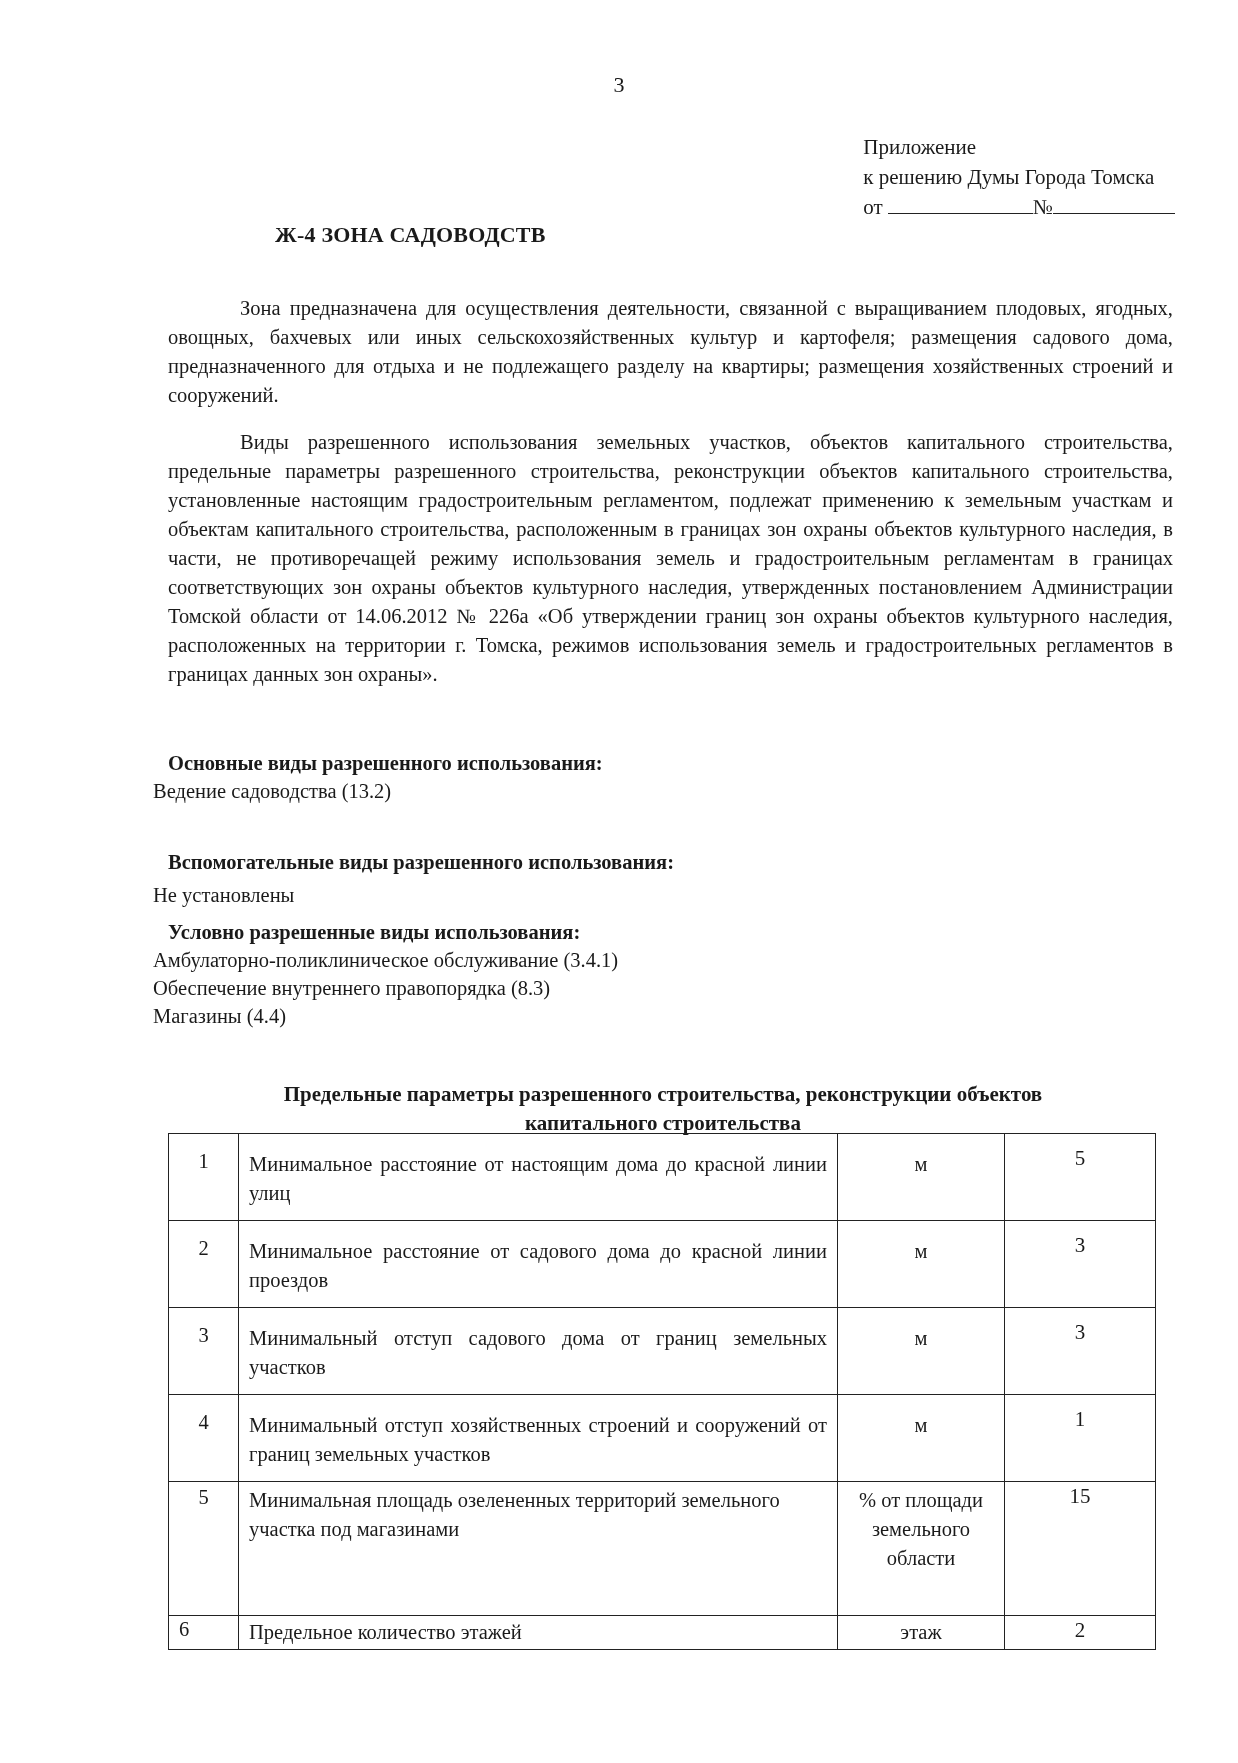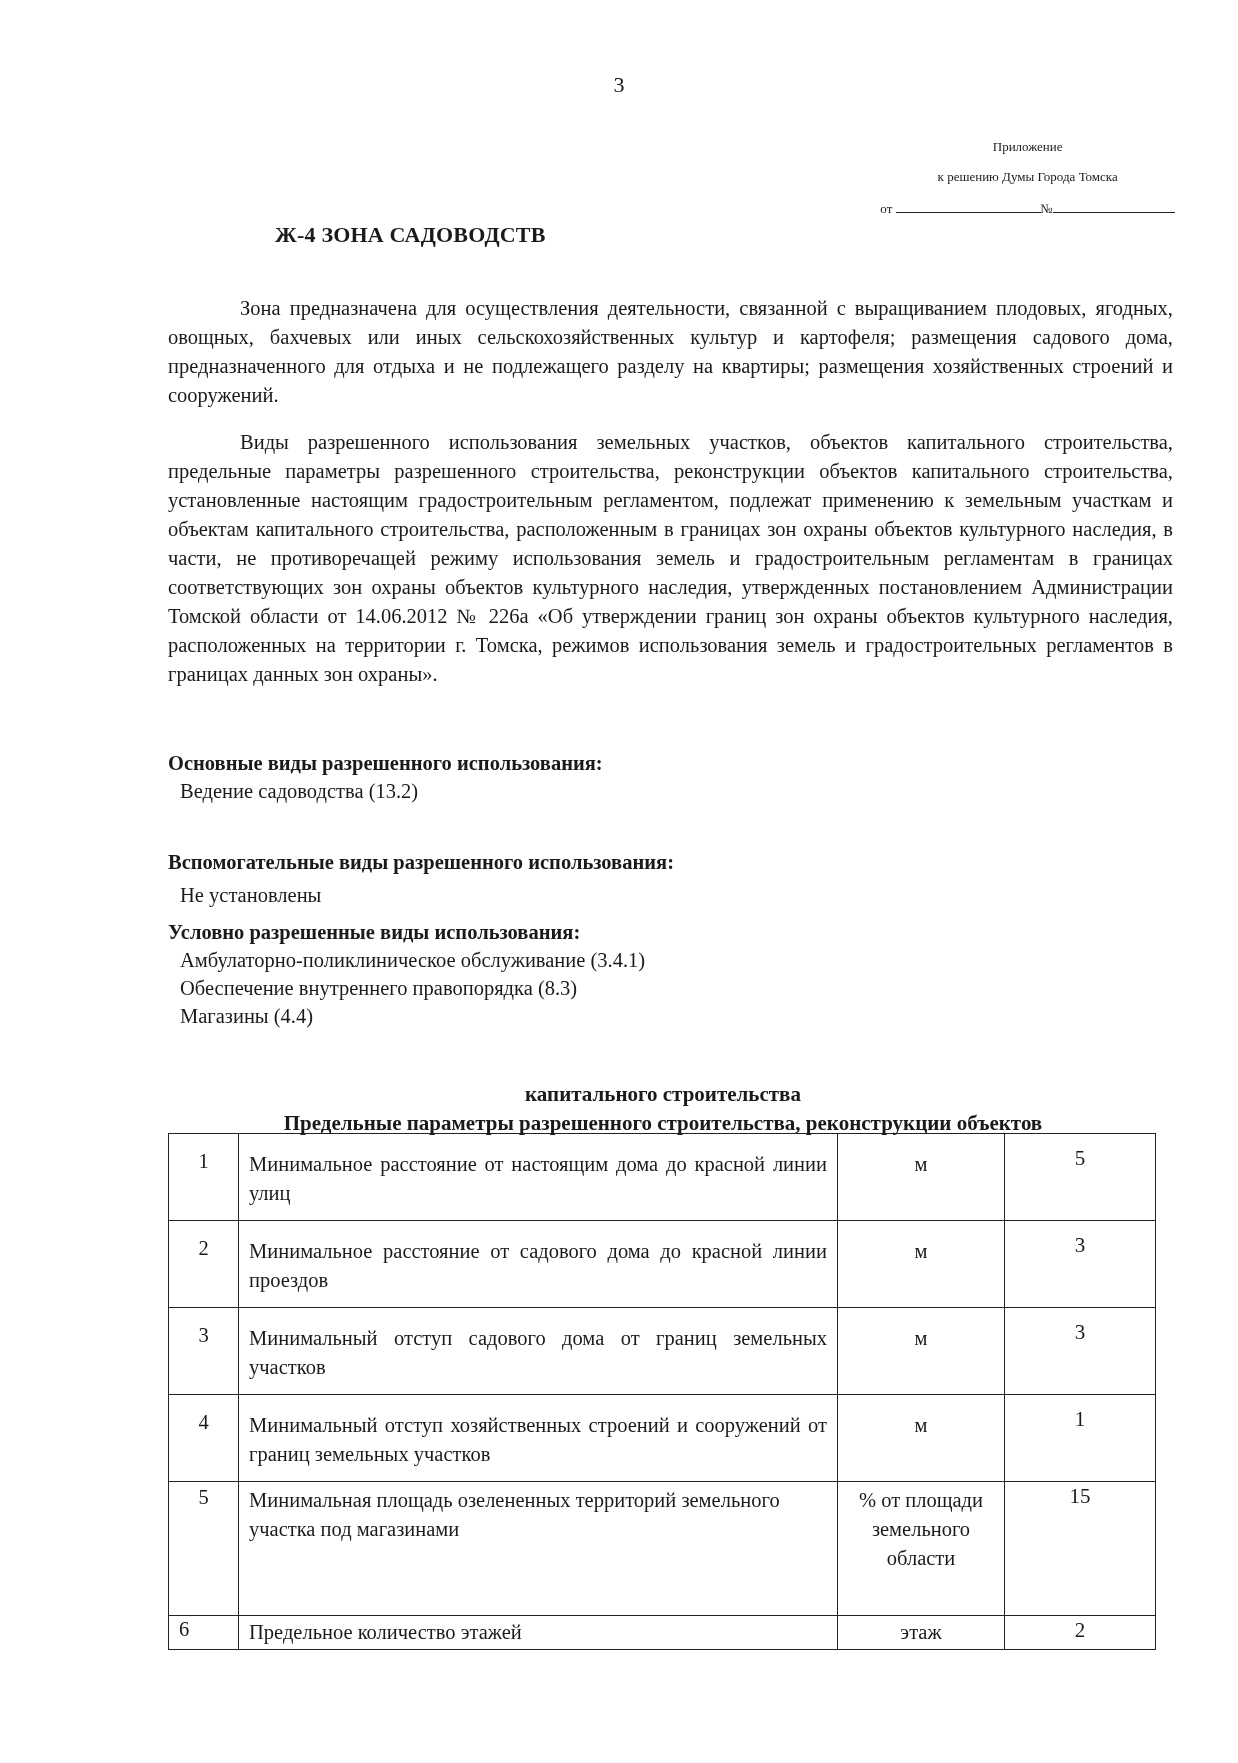--- a/index.html
+++ b/index.html
@@ -3,28 +3,28 @@
 <meta charset="utf-8">
 <style>
   html, body { margin: 0; padding: 0; }
   body {
     width: 1238px; height: 1763px; background: #ffffff; position: relative;
     font-family: "Liberation Serif", "DejaVu Serif", serif; color: #1a1a1a;
     overflow: hidden;
   }
   .abs { position: absolute; }
   .page-num { left: 0; width: 1238px; top: 72px; text-align: center; font-size: 22px; }
-  .appendix { right: 63px; top: 132px; text-align: center; font-size: 13px; line-height: 30px; margin-left: 38px; }
+  .appendix { right: 63px; top: 132px; text-align: left; font-size: 21px; line-height: 30px; margin-left: 38px; }
   .appendix .blank { display: inline-block; border-bottom: 1.5px solid #222; height: 20px; vertical-align: baseline; }
   .zone-title { left: 245px; top: 222px; font-size: 22px; font-weight: bold; letter-spacing: 0.2px; margin-left: 30px; }
   .para { left: 168px; width: 1005px; font-size: 20.5px; line-height: 29px; text-align: justify; text-indent: 72px; }
   .para1 { top: 294px; }
   .para2 { top: 428px; }
   .heading { left: 168px; font-size: 20.5px; font-weight: bold; }
-  .item { left: 180px; font-size: 20.5px; }
+  .item { left: 153px; font-size: 20.5px; }
   .table-title { left: 168px; width: 990px; top: 1080px; text-align: center; font-size: 21px; font-weight: bold; line-height: 29px; }
   table.params {
     position: absolute; left: 168px; top: 1133px; width: 988px;
     border-collapse: collapse; font-size: 20.5px;
   }
   table.params td { border: 1.5px solid #222; vertical-align: top; padding: 0; }
   td.num { width: 59px; text-align: center; padding-top: 16px !important; }
   td.desc { width: 578px; padding: 16px 10px 0 10px !important; text-align: justify; line-height: 29px; }
   td.unit { width: 166px; text-align: center; padding-top: 16px !important; line-height: 29px; }
   td.val { text-align: center; padding-top: 12px !important; font-size: 21px; }
@@ -60,22 +60,22 @@
 
 <div class="abs heading" style="top:851px">Вспомогательные виды разрешенного использования:</div>
 <div class="abs item" style="top:884px">Не установлены</div>
 
 <div class="abs heading" style="top:921px">Условно разрешенные виды использования:</div>
 <div class="abs item" style="top:949px">Амбулаторно-поликлиническое обслуживание (3.4.1)</div>
 <div class="abs item" style="top:977px">Обеспечение внутреннего правопорядка (8.3)</div>
 <div class="abs item" style="top:1005px">Магазины (4.4)</div>
 
 <div class="abs table-title">
+  <div>Предельные параметры разрешенного строительства, реконструкции объектов</div>
   <div>капитального строительства</div>
-  <div>Предельные параметры разрешенного строительства, реконструкции объектов</div>
 </div>
 
 <table class="params">
   <tbody>
       <tr class="r">
     <td class="num">1</td>
     <td class="desc">Минимальное расстояние от настоящим дома до красной линии улиц</td>
     <td class="unit">м</td>
     <td class="val">5</td>
   </tr>

